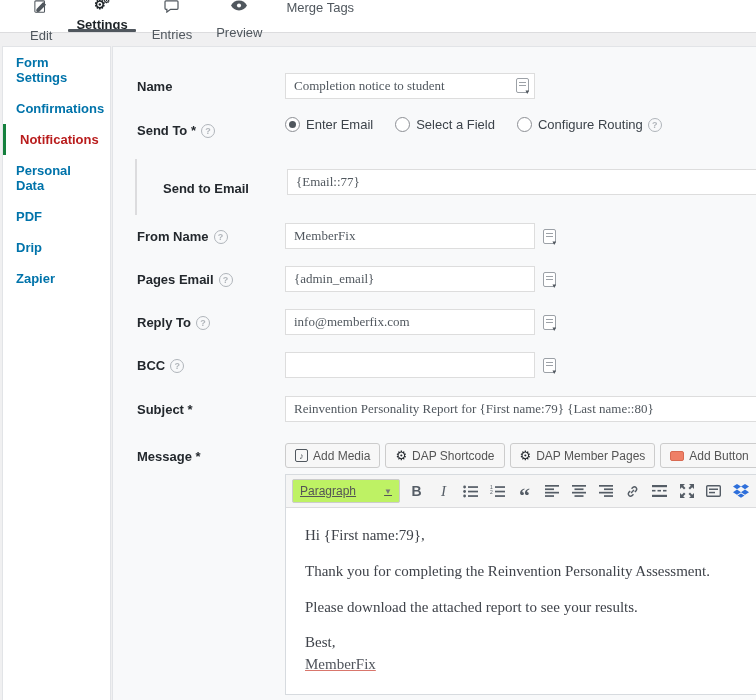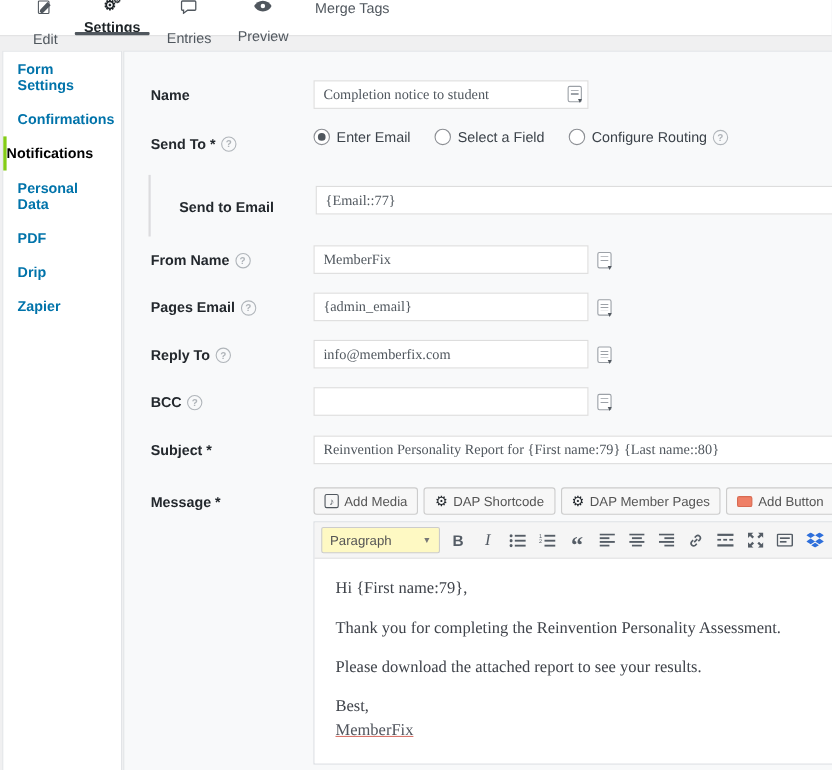--- a/index.html
+++ b/index.html
@@ -16,21 +16,21 @@
     height:3px; background:#50575e; border-radius:1px; }
   .tab svg { display:block; }
   .gear-combo { position:relative; width:16px; height:14px; }
   .gear-combo .g1 { position:absolute; left:0; top:-3px; font-size:13px; color:#1d2327; }
   .gear-combo .g2 { position:absolute; left:9px; top:-4px; font-size:8px; color:#1d2327; }
 
   
   .sidebar { position:absolute; top:46px; left:2px; width:109px; bottom:-2px;
     background:#fff; border:1px solid #e2e4e7; }
   .side-item { display:block; padding:8px 10px 8px 13px; color:#0073aa; cursor:pointer;font-weight:bold; }
-  .side-item.active { color:#000000; border-left:3px solid #84cc16; padding-left:0; }
+  .side-item.active { color:#b91c1c; border-left:3px solid #15803d; padding-left:14px; }
 
   .main { position:absolute; top:46px; left:112px; right:-2px; bottom:-2px;
     background:#f8f9fa; border:1px solid #e2e4e7; }
 
   
   .row { position:absolute; left:24px; right:0; display:flex; align-items:flex-start; }
   .flabel { flex:0 0 148px; padding-top:6px; font-weight:bold; color:#23282d;
     display:flex; align-items:center; gap:5px; }
   .ctrl { flex:1; display:flex; align-items:center; }
 
@@ -69,23 +69,23 @@
     background:#f7f7f7; border:1px solid #ccc; border-radius:3px; color:#555; font-size:12px;
     cursor:pointer; white-space:nowrap; }
   .note-box { width:13px; height:13px; border:1px solid #50575e; border-radius:2px;
     font-size:9px; display:inline-flex; align-items:center; justify-content:center; color:#50575e; }
   .gear-glyph { font-size:13px; color:#23282d; }
   .addbtn-chip { width:14px; height:10px; background:#ef7f66; border:1px solid #d86a52; border-radius:2px; }
 
   .editor { margin-top:6px; margin-right:-4px; border:1px solid #d7dbdf; }
   .tmce-bar { background:#f5f5f5; border-bottom:1px solid #dcdcde; padding:4px 6px;
     display:flex; align-items:center; gap:6px; }
-  .fmt-select { width:108px; height:24px; background:#fef9c3; border:1px solid #ccc; border-radius:2px;
+  .fmt-select { width:108px; height:24px; background:#bef264; border:1px solid #ccc; border-radius:2px;
     display:flex; align-items:center; justify-content:space-between; padding:0 7px; font-size:12px;
-    color:#555; cursor:pointer; }
+    color:#555; cursor:pointer;text-decoration:underline; }
   .fmt-select .caret { font-size:8px; color:#777; }
   .tb { width:21px; height:20px; display:inline-flex; align-items:center; justify-content:center;
     color:#555d66; cursor:pointer; border-radius:2px; flex:none; }
   .tb svg { display:block; }
   .tb-b { font-weight:bold; font-size:14px; }
   .tb-i { font-style:italic; font-family:"Liberation Serif", serif; font-size:15px; }
   .tb-q { font-family:"Liberation Serif", serif; font-size:22px; font-weight:bold; line-height:10px; padding-top:10px; }
 
   .tmce-body { background:#fff; min-height:186px; padding:13px 19px;
     font-family:"Liberation Serif", serif; font-size:15px; color:#3f434a; line-height:1.45; }

